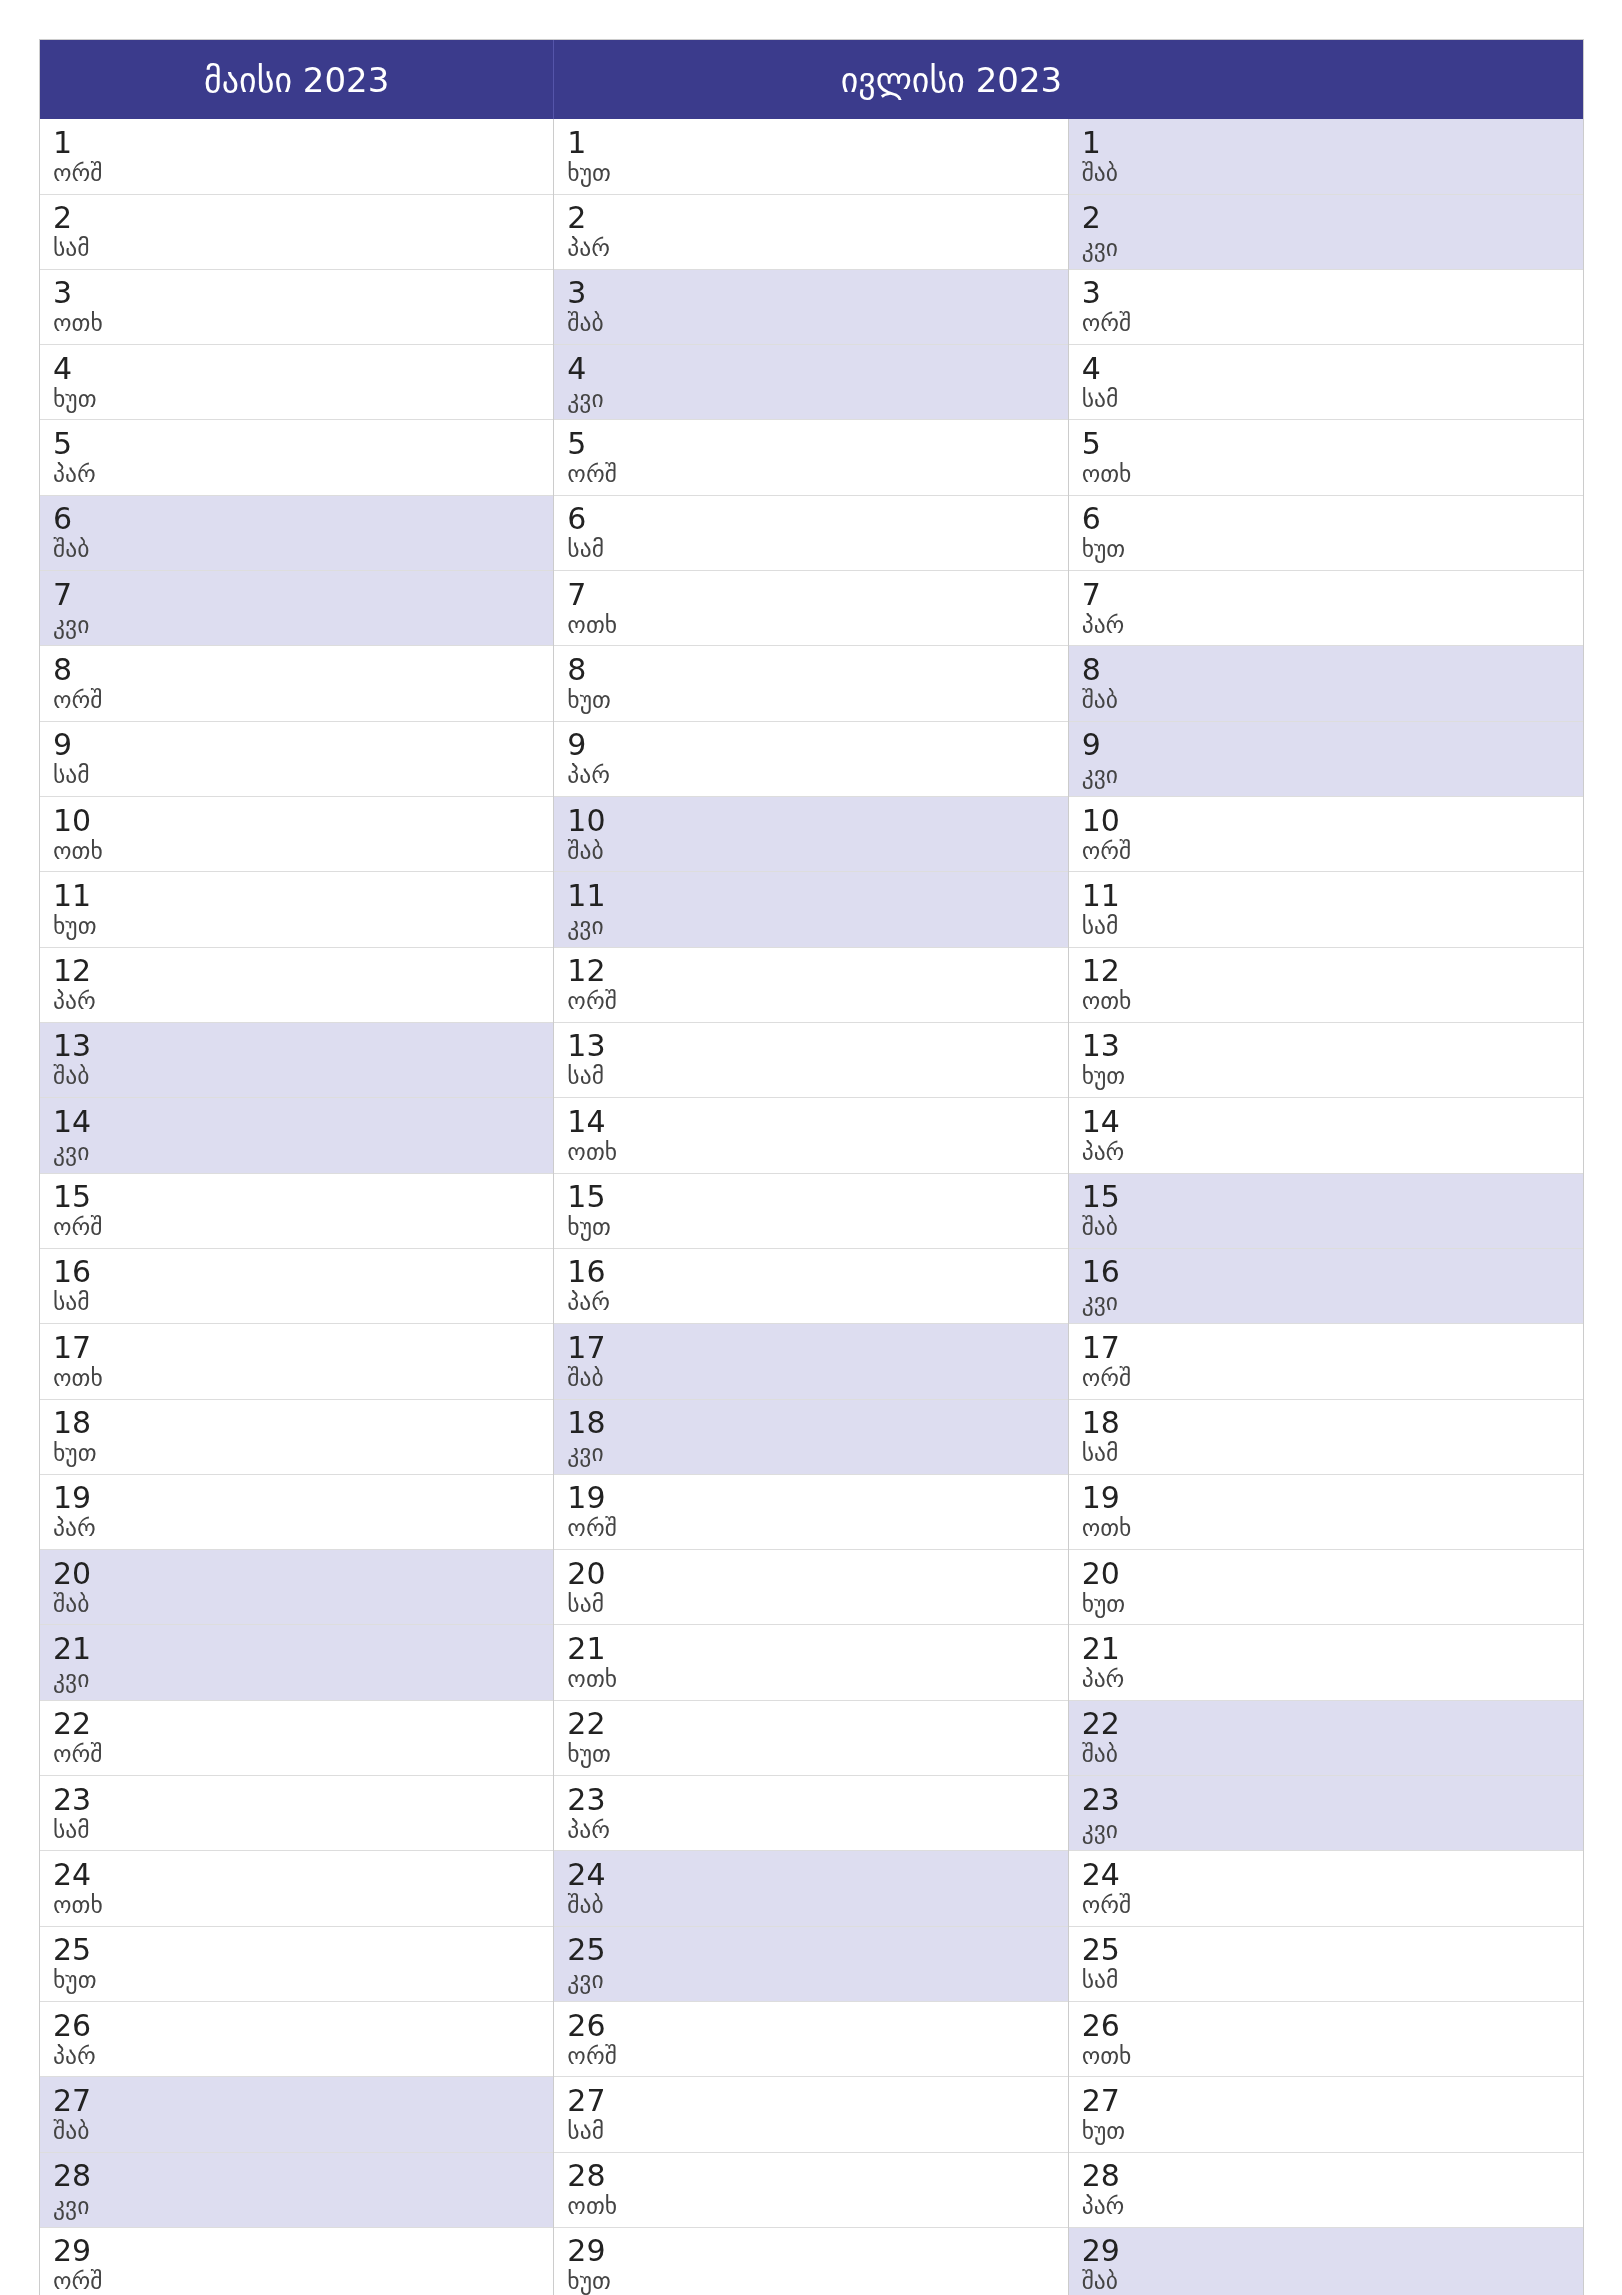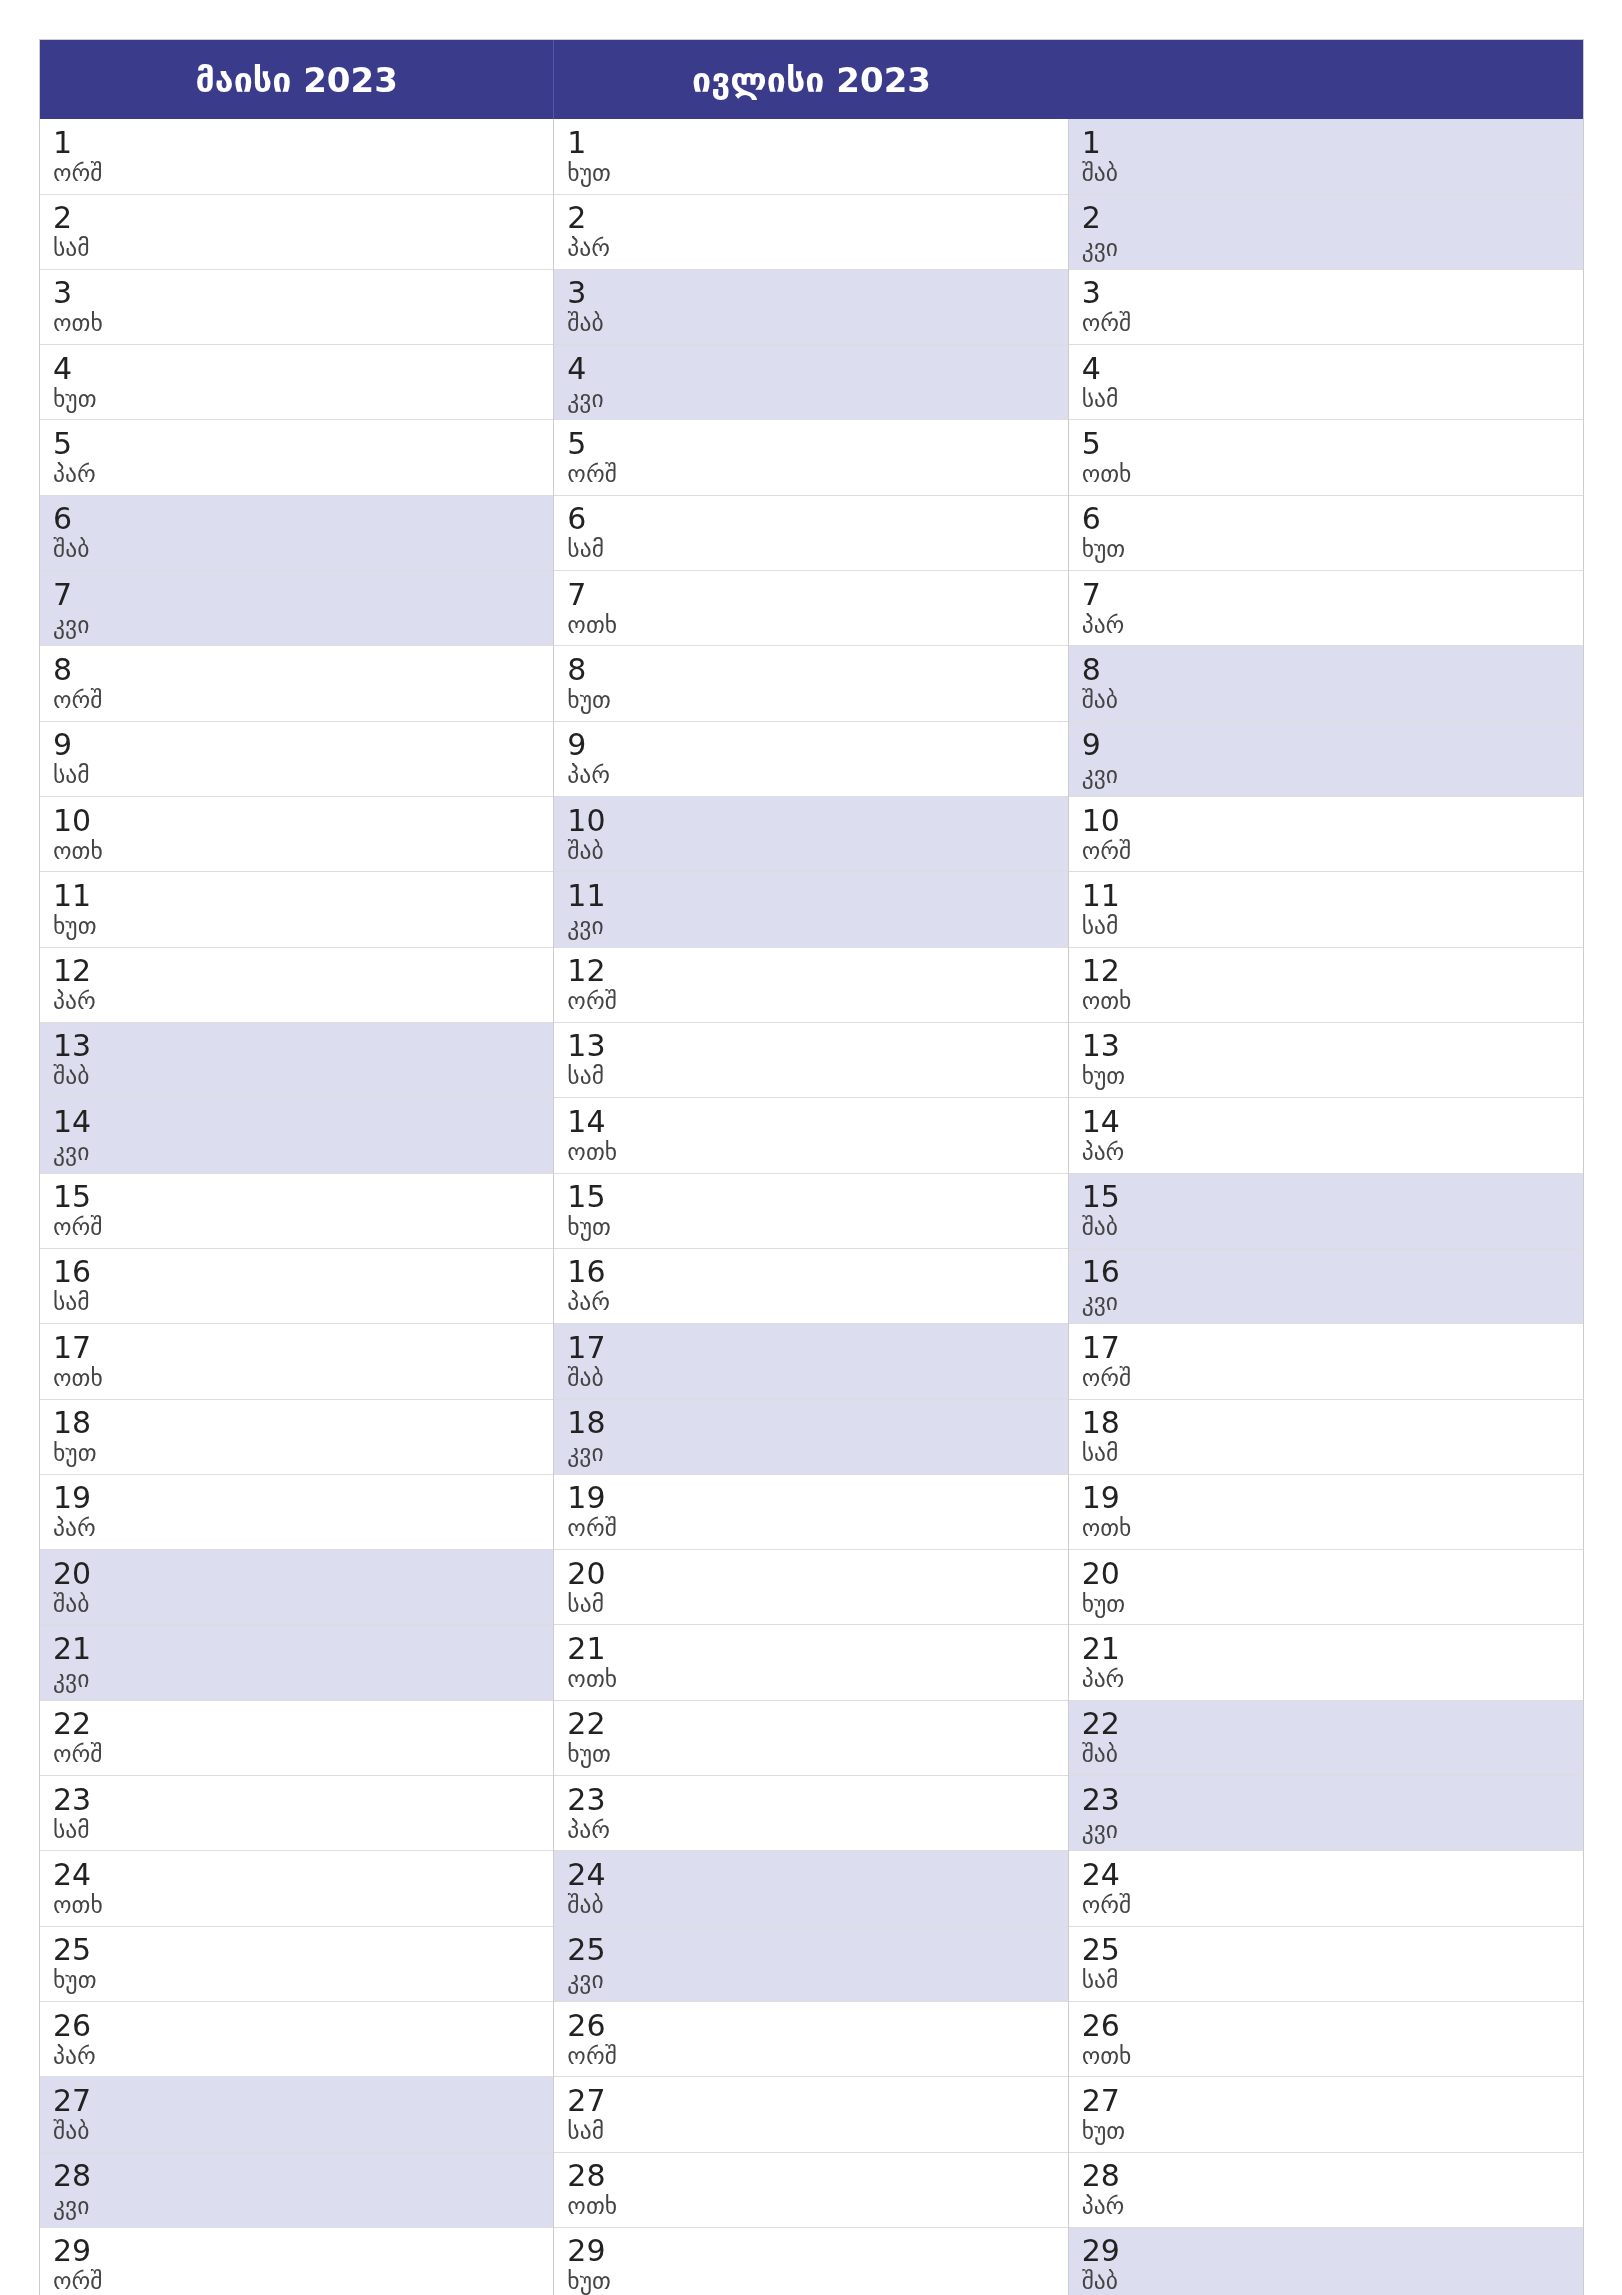--- a/index.html
+++ b/index.html
@@ -16,26 +16,26 @@
     }
     .calendar-header {
       display: grid;
       grid-template-columns: 1fr 1fr 1fr;
       background: #3b3b8c;
     }
     .month-header {
       background: #3b3b8c;
       color: #fff;
       font-size: 34px;
-      font-weight: bold;
+      font-weight: normal;
       text-align: center;
       padding: 19.6px 6.5px;
       border-right: 0.7px solid #5555aa;
     }
-    .month-header:last-child { border-right: none; }
+    .month-header:last-child { border-right: none; text-align: right; }
     .calendar-body {
       display: grid;
       grid-template-columns: 1fr 1fr 1fr;
     }
     .month-col {
       border-right: 0.7px solid #ccc;
     }
     .month-col:last-child { border-right: none; }
     .day-row {
       border-bottom: 0.7px solid #ddd;

